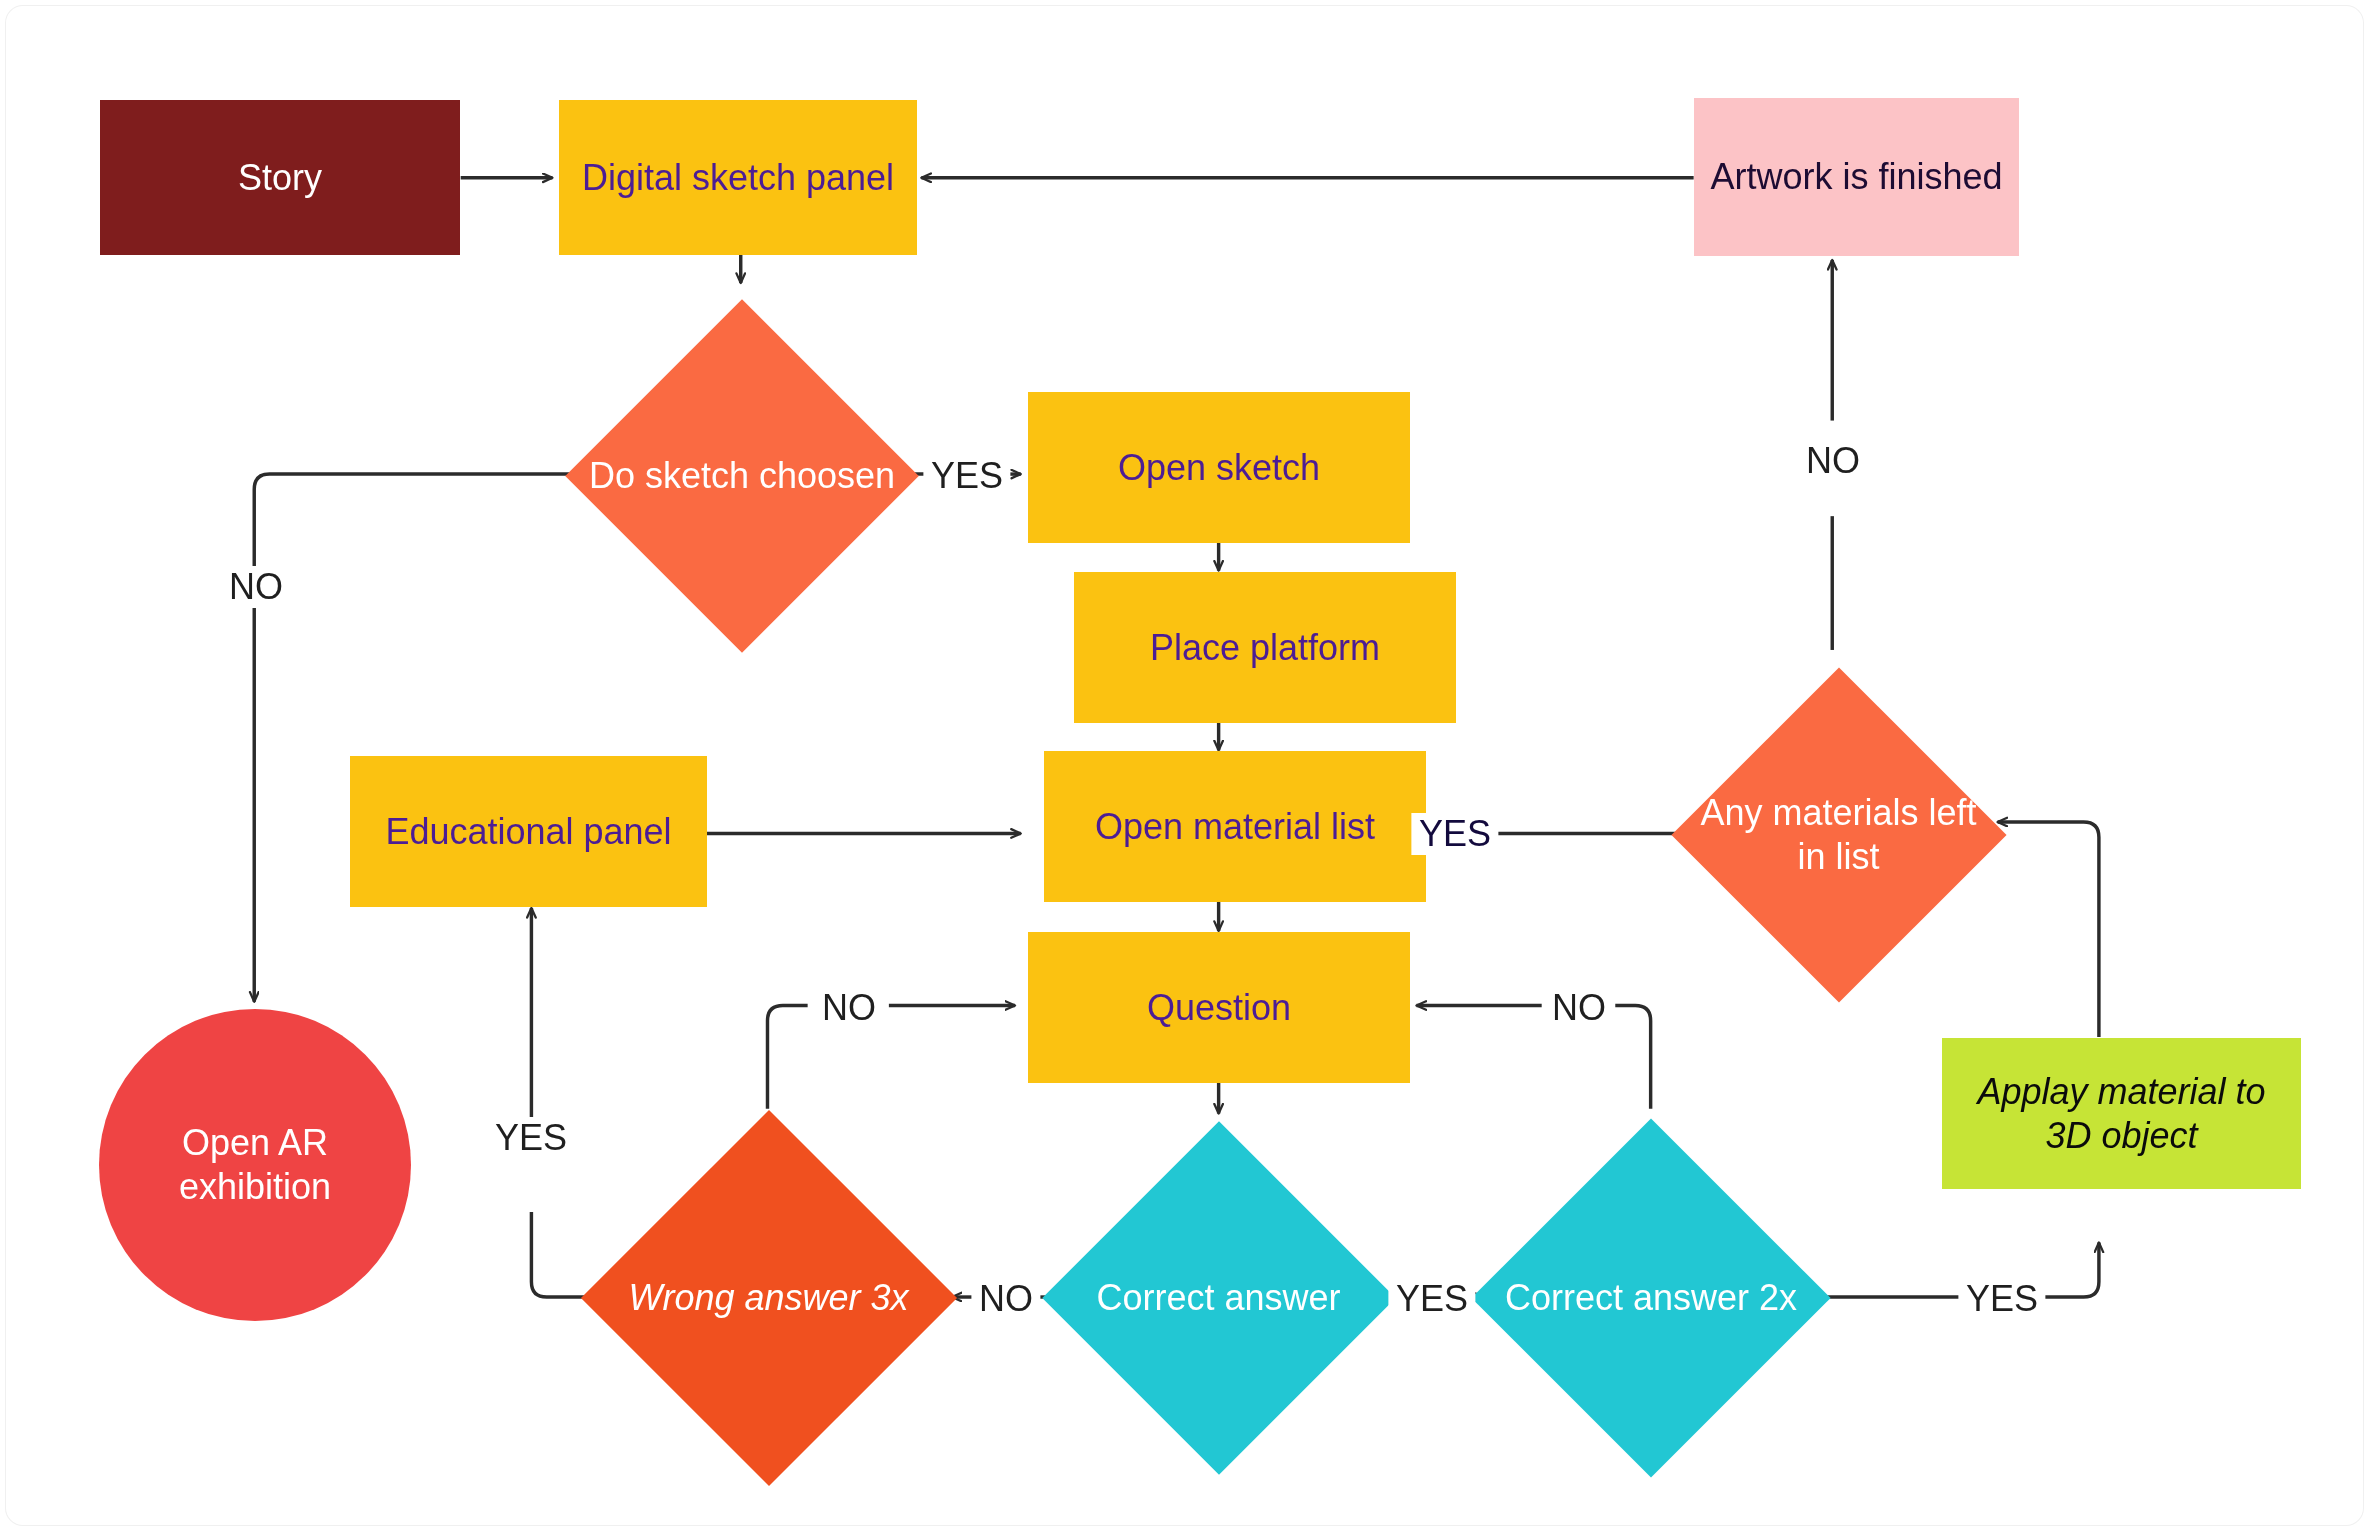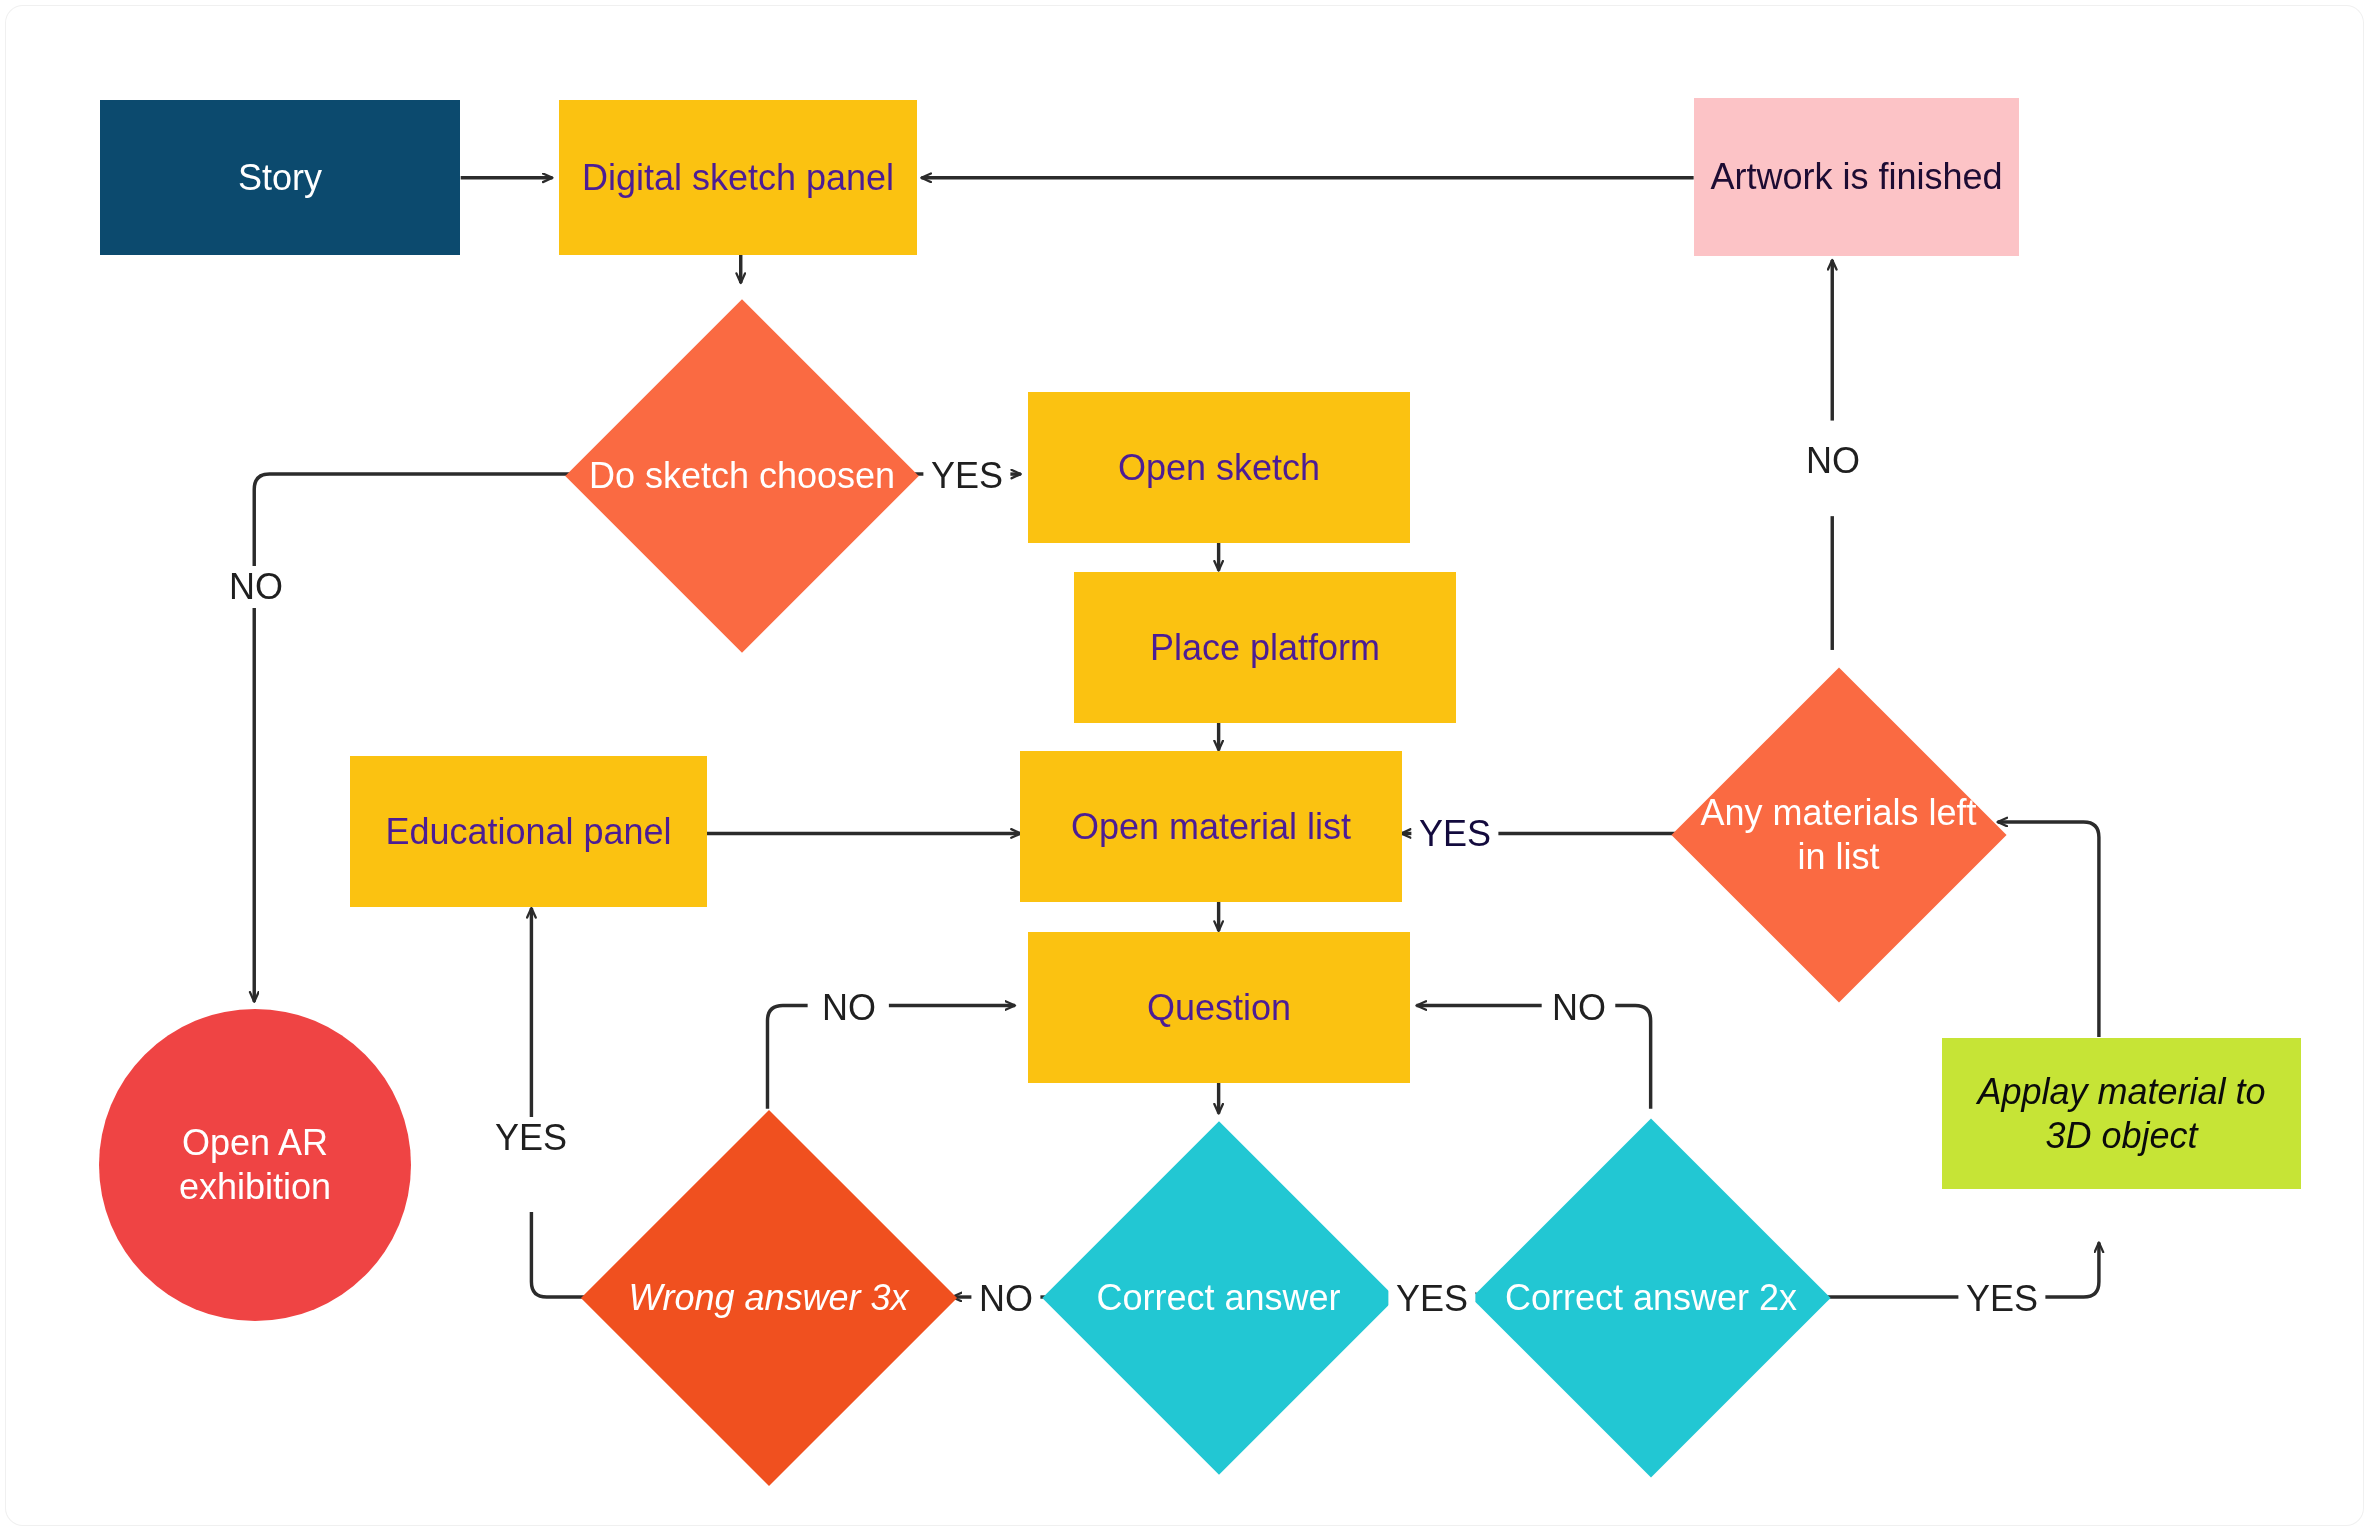--- a/index.html
+++ b/index.html
@@ -36,21 +36,21 @@
     align-items: center;
     justify-content: center;
     text-align: center;
     line-height: 1.22;
     box-sizing: border-box;
   }
   .node .txt { display: block; padding: 0 9.6px; }
 
   
   .rect { }
-  .rect.story   { background: #0c4a6e; color: #ffffff; font-size: 36px; }
+  .rect.story   { background: #7f1d1d; color: #ffffff; font-size: 36px; }
   .rect.yellow  { background: #FBC211; color: #4c1d95; font-size: 36px; }
   .rect.pink    { background: #FCC3C6; color: #1d0c33; font-size: 36px; }
   .rect.green   { background: #C6E436; color: #0b0b0b; font-size: 36px; }
 
   
   .circle {
     border-radius: 50%;
     background: #ef4444;
     color: #ffffff;
     font-size: 36px;
@@ -167,21 +167,21 @@
   </div>
 
   <div class="node rect yellow" style="left:1028px; top:392px; width:382px; height:151px;">
     <span class="txt">Open sketch</span>
   </div>
 
   <div class="node rect yellow" style="left:1028px; top:572px; width:382px; height:151px;margin-left:46px;">
     <span class="txt">Place platform</span>
   </div>
 
-  <div class="node rect yellow" style="left:1020px; top:751px; width:382px; height:151px;">
+  <div class="node rect yellow" style="left:1044px; top:751px; width:382px; height:151px;">
     <span class="txt">Open material list</span>
   </div>
 
   <div class="node rect yellow" style="left:1028px; top:932px; width:382px; height:151px;">
     <span class="txt">Question</span>
   </div>
 
   <div class="node rect yellow" style="left:350px; top:756px; width:357px; height:151px;">
     <span class="txt">Educational panel</span>
   </div>

